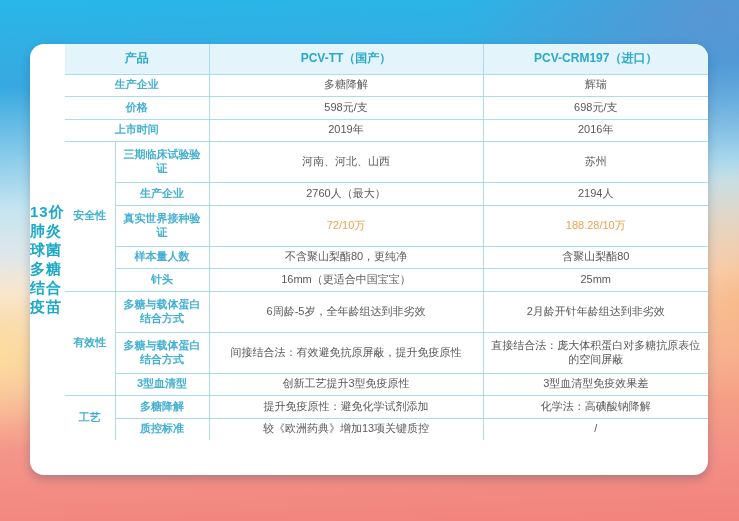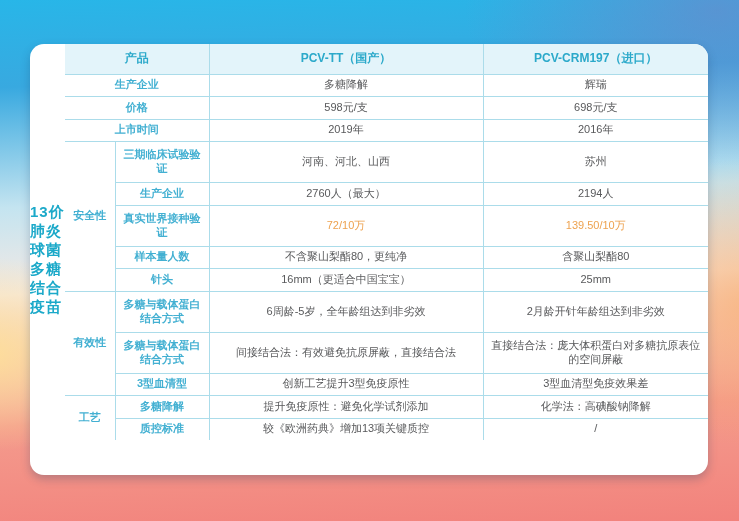--- a/index.html
+++ b/index.html
@@ -84,42 +84,42 @@
       <td>苏州</td>
     </tr>
     <tr>
       <td class="lbl">生产企业</td>
       <td>2760人（最大）</td>
       <td>2194人</td>
     </tr>
     <tr>
       <td class="lbl">真实世界接种验证</td>
       <td class="orange">72/10万</td>
-      <td class="orange">139.50/10万</td>
+      <td class="orange">188.28/10万</td>
     </tr>
     <tr>
       <td class="lbl">样本量人数</td>
       <td>不含聚山梨酯80，更纯净</td>
       <td>含聚山梨酯80</td>
     </tr>
     <tr>
       <td class="lbl">针头</td>
       <td>16mm（更适合中国宝宝）</td>
       <td>25mm</td>
     </tr>
 
     <tr>
       <td rowspan="3" class="grp">有效性</td>
       <td class="lbl">多糖与载体蛋白结合方式</td>
       <td>6周龄-5岁，全年龄组达到非劣效</td>
       <td>2月龄开针年龄组达到非劣效</td>
     </tr>
     <tr>
       <td class="lbl">多糖与载体蛋白结合方式</td>
-      <td>间接结合法：有效避免抗原屏蔽，直接结合法</td>
+      <td>间接结合法：有效避免抗原屏蔽，提升免疫原性</td>
       <td>直接结合法：庞大体积蛋白对多糖抗原表位的空间屏蔽</td>
     </tr>
     <tr>
       <td class="lbl">3型血清型</td>
       <td>创新工艺提升3型免疫原性</td>
       <td>3型血清型免疫效果差</td>
     </tr>
 
     <tr>
       <td rowspan="2" class="grp">工艺</td>

